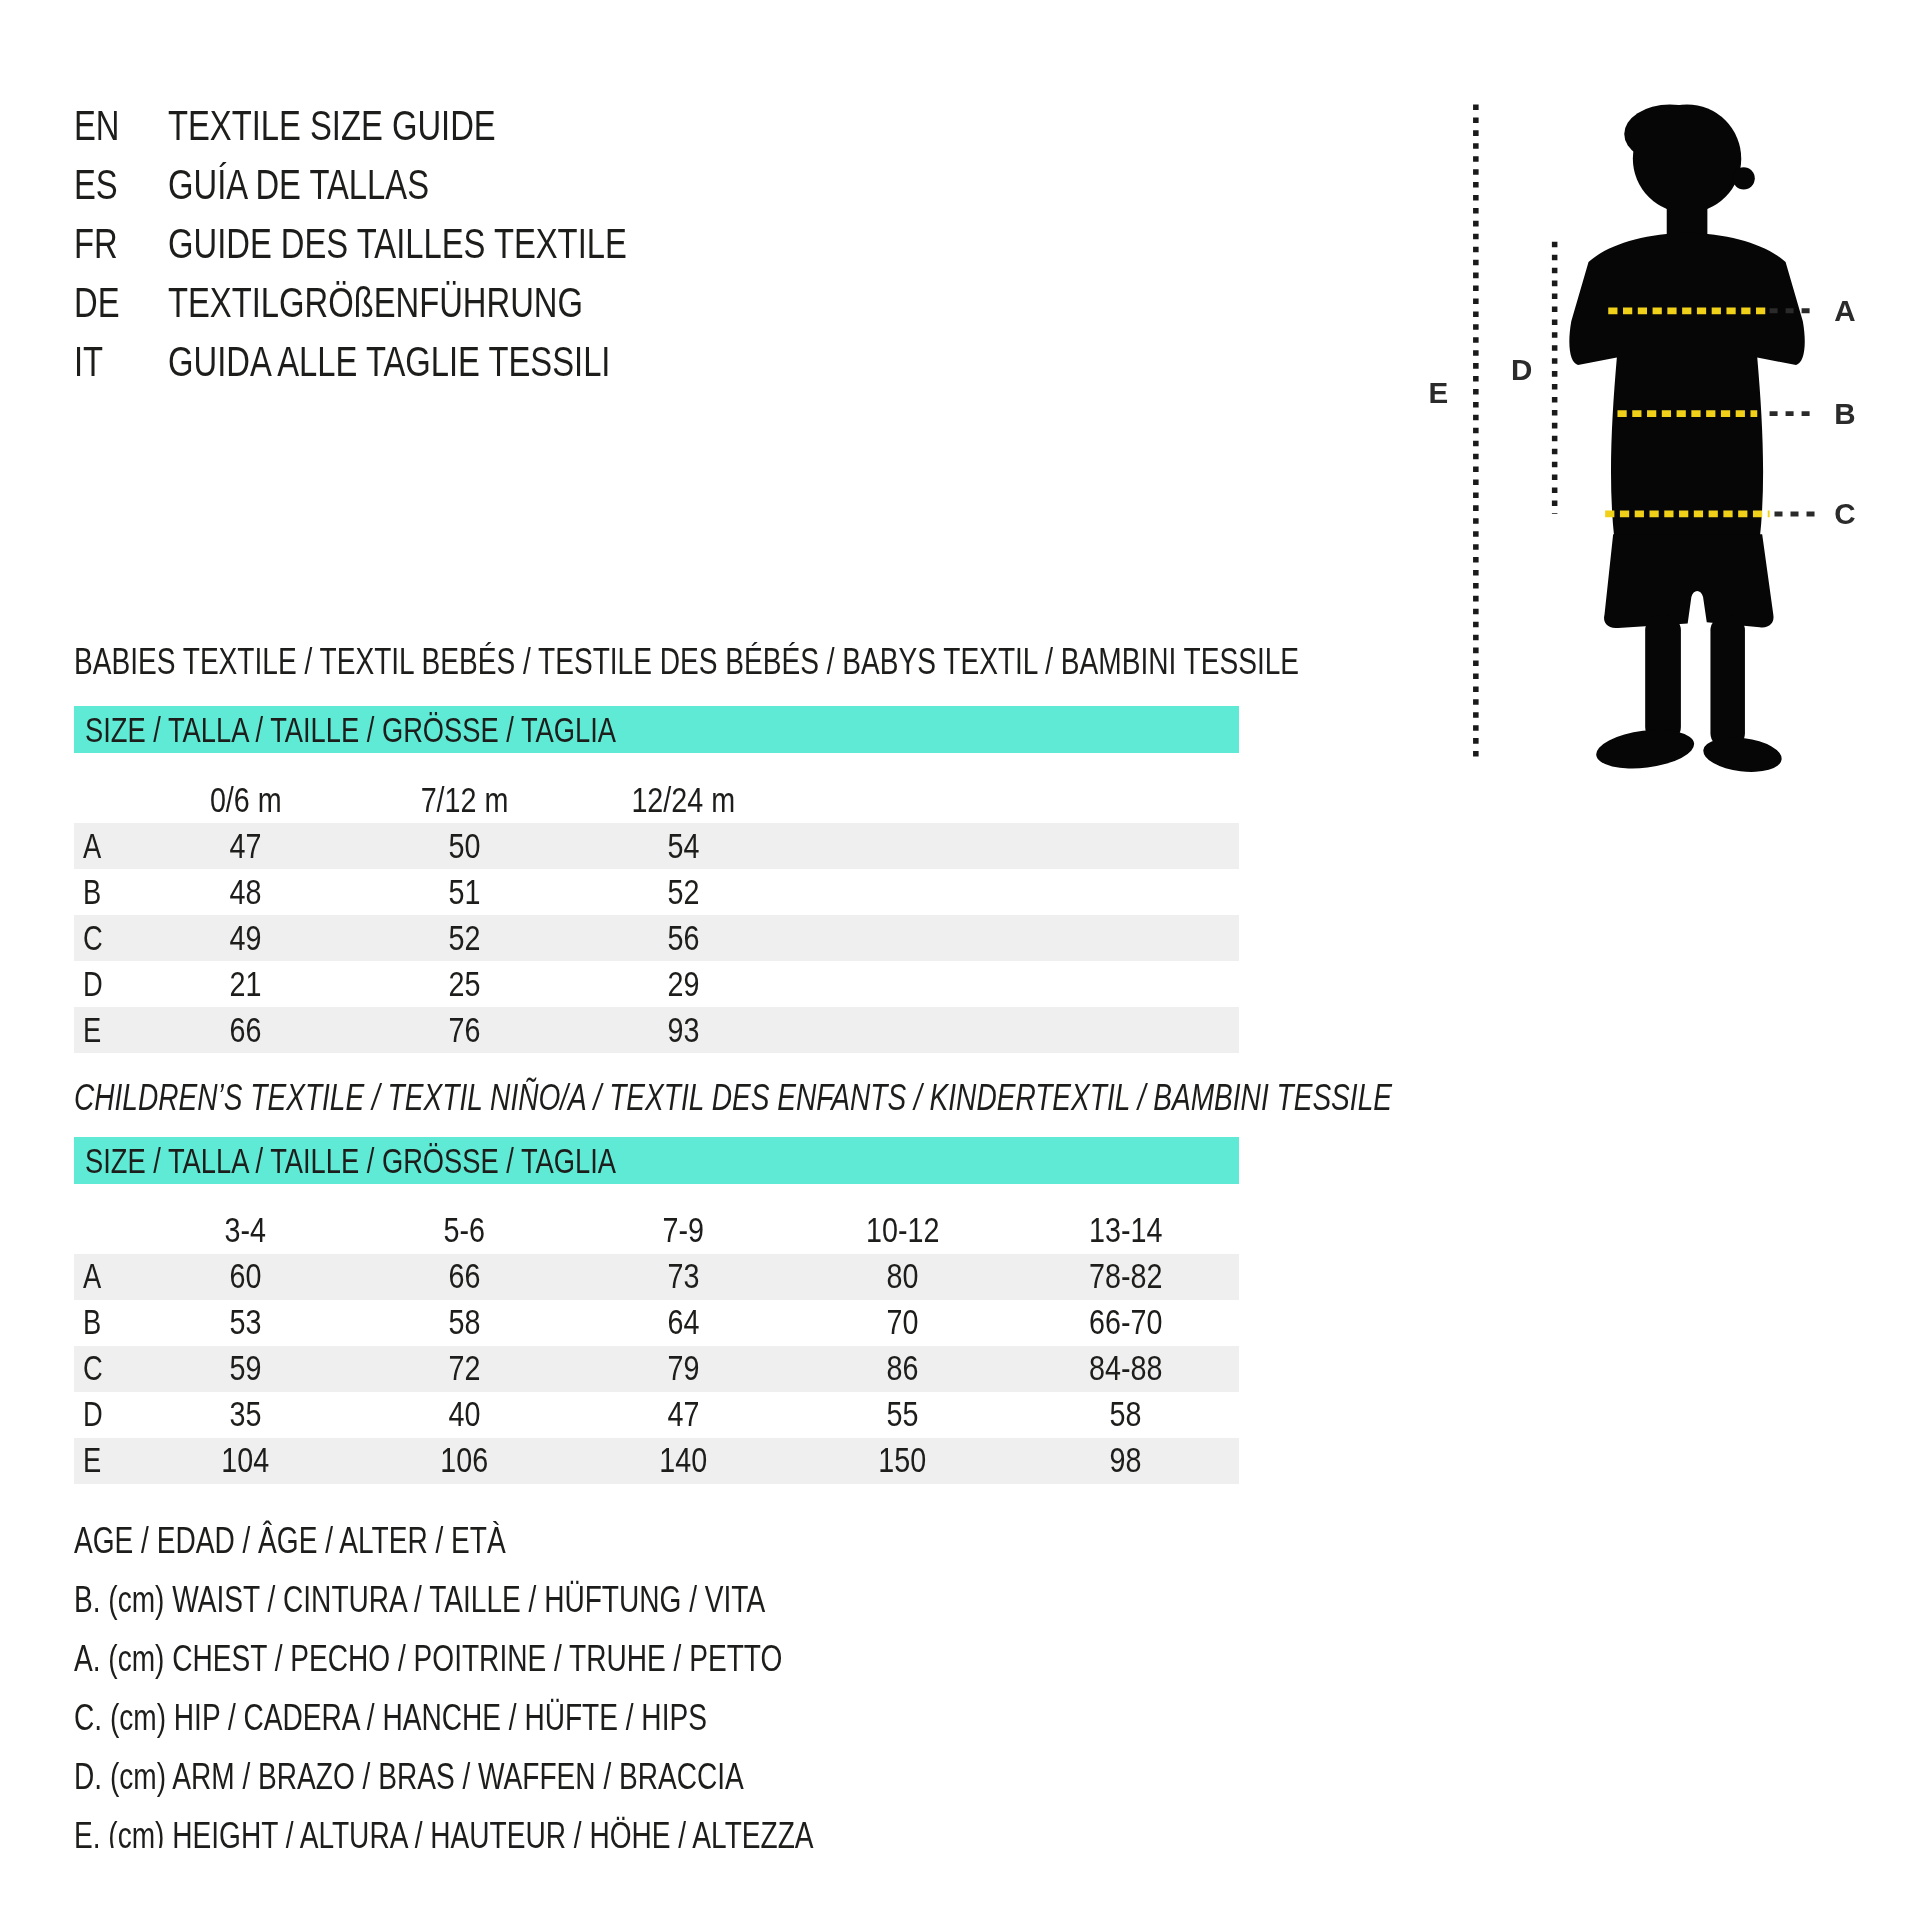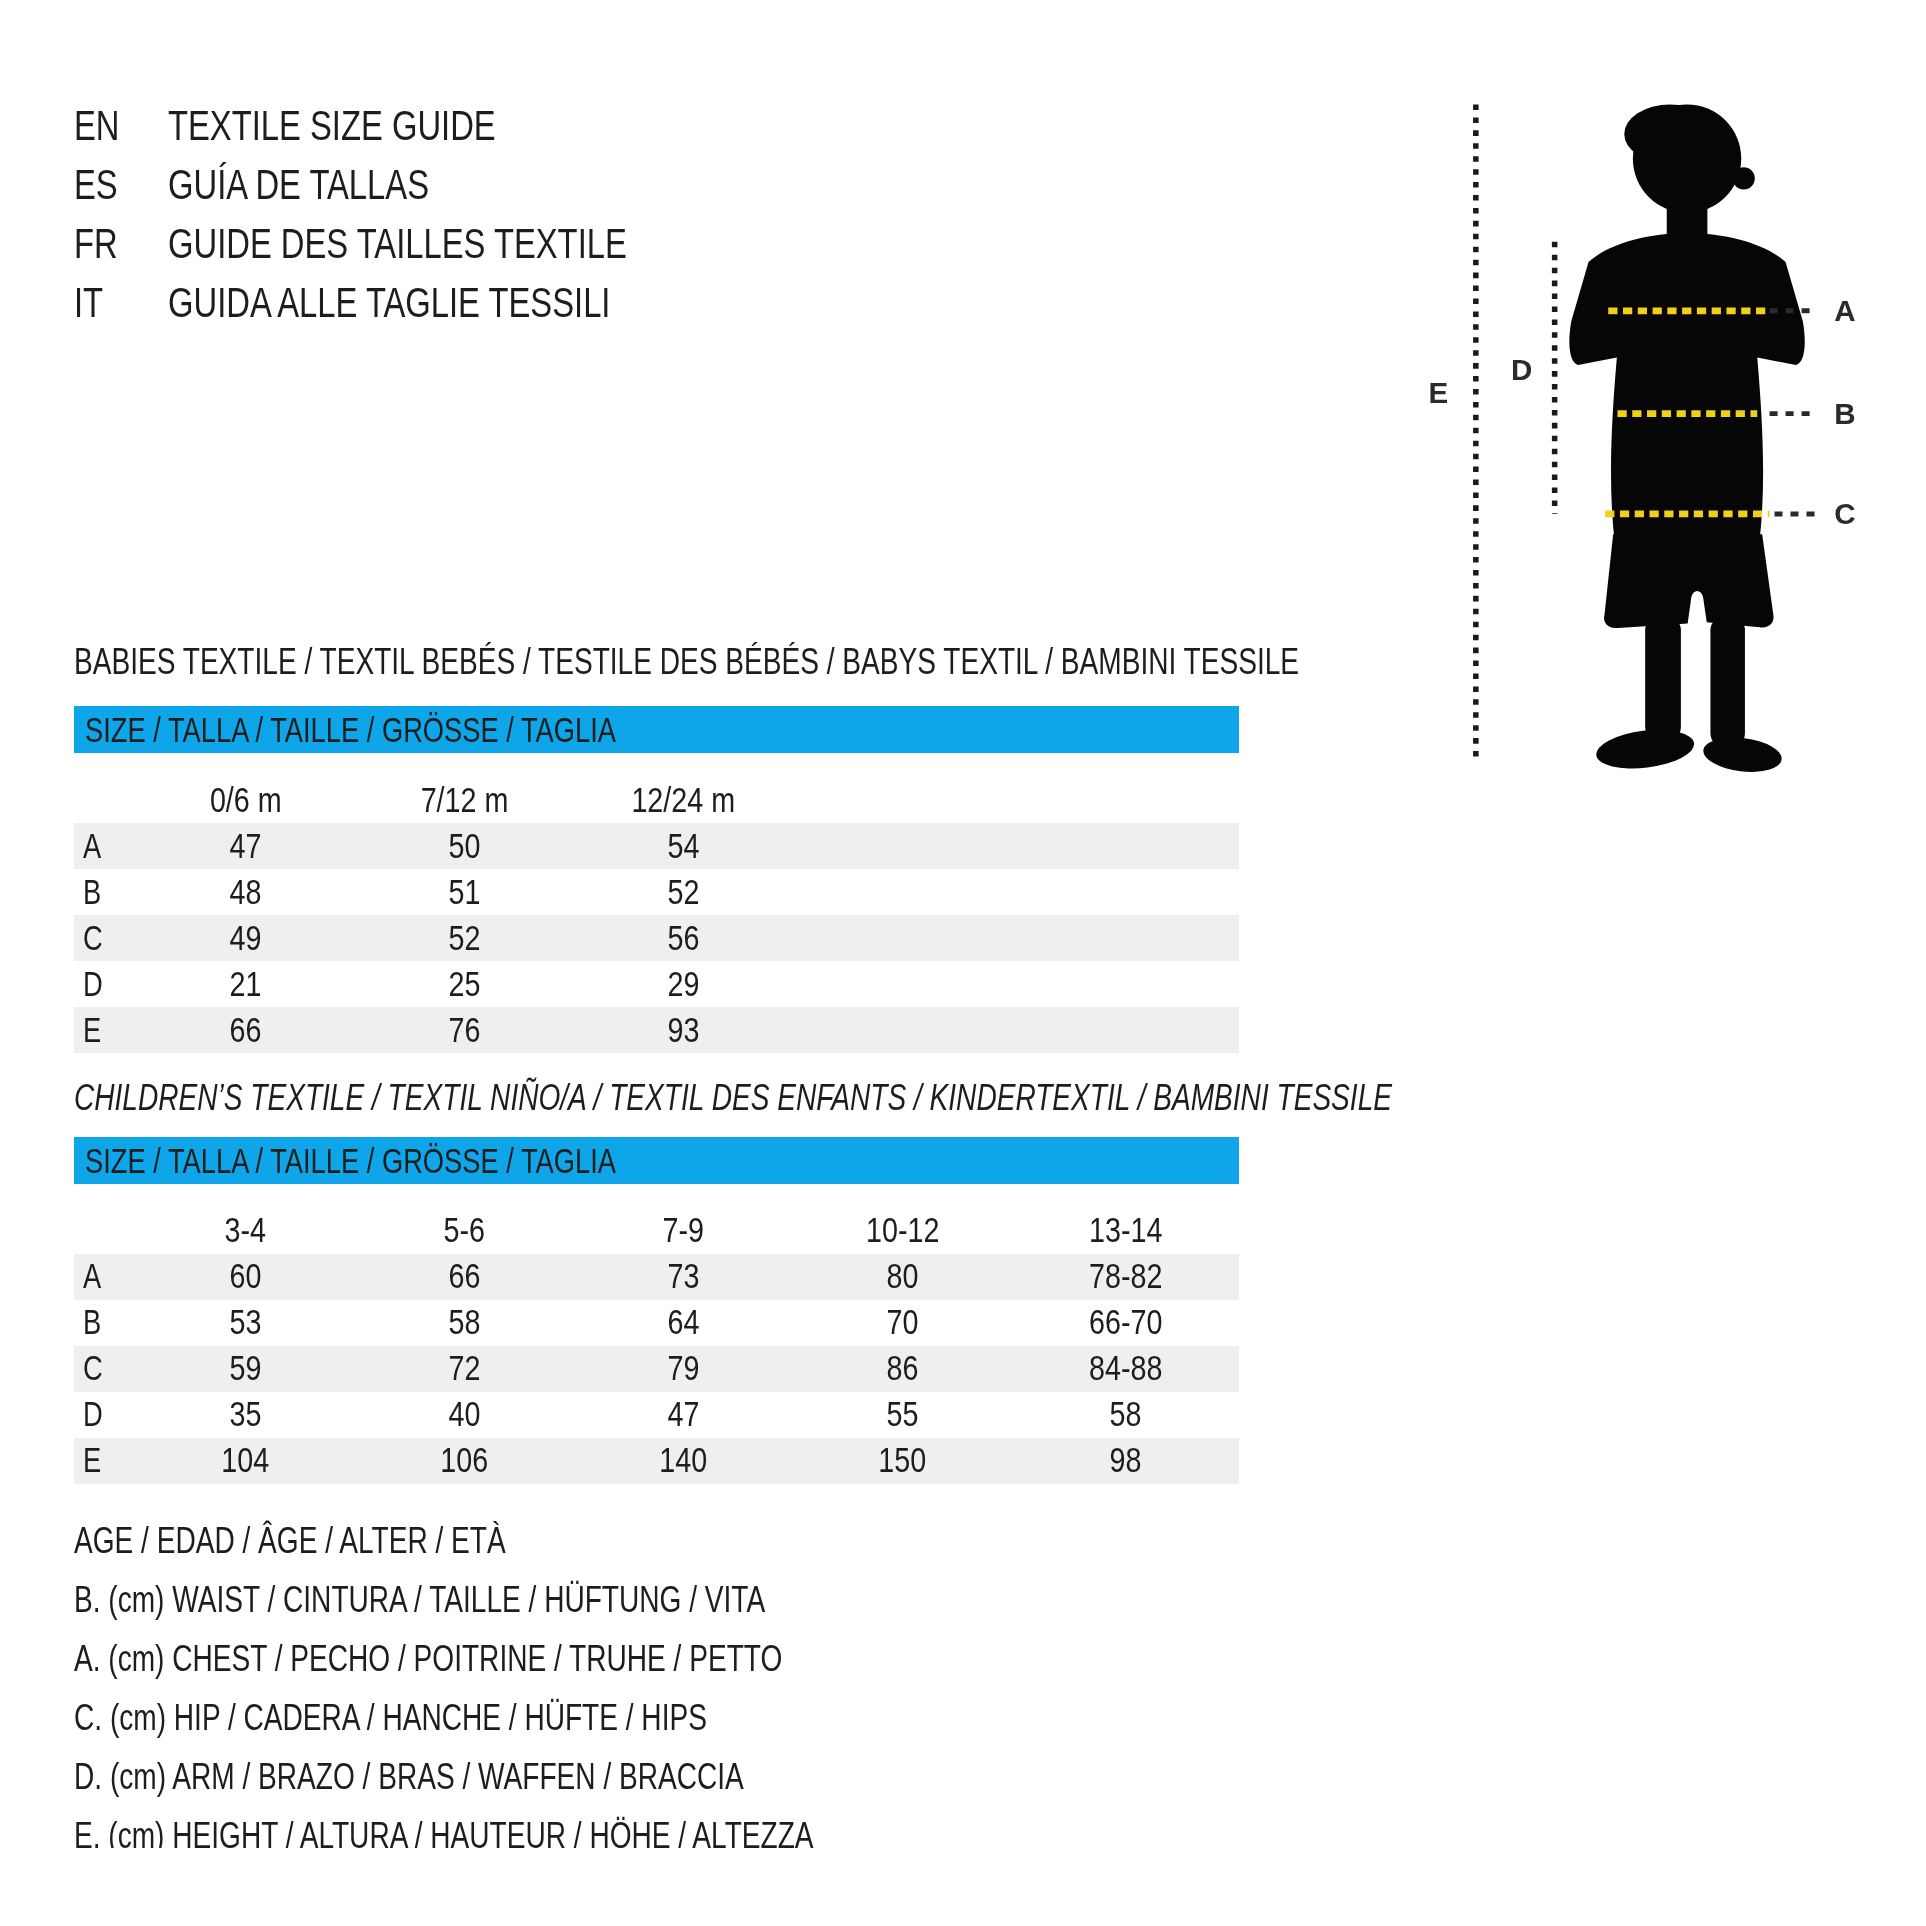--- a/index.html
+++ b/index.html
@@ -6,21 +6,21 @@
   .page{position:relative;width:1926px;height:1848px;background:#ffffff;overflow:hidden;
         font-family:"Liberation Sans", sans-serif;color:#1d1d1b;}
   
   .cx{display:inline-block;transform:scaleX(0.78);transform-origin:0 50%;white-space:nowrap;}
   .cxc{display:inline-block;transform:scaleX(0.82);transform-origin:50% 50%;white-space:nowrap;}
 
   .lang-block{position:absolute;left:74px;top:96px;}
   .lang-row{display:flex;height:59px;align-items:center;font-size:42px;}
   .lang-code{width:94px;}
   .section-heading{position:absolute;left:74px;font-size:36px;}
-  .size-bar{position:absolute;left:74px;width:1165px;height:47px;background:#0ea5e9;
+  .size-bar{position:absolute;left:74px;width:1165px;height:47px;background:#5eead4;
             display:flex;align-items:center;padding-left:11px;box-sizing:border-box;font-size:35px;}
   .tbl{position:absolute;left:74px;width:1165px;font-size:35px;margin-top:24px;}
   .trow{display:grid;height:46px;}
   .trow.b{grid-template-columns:62px 219px 219px 219px 1fr;}
   .trow.c{grid-template-columns:62px 219px 219px 219px 219px 1fr;height:46px;}
   .trow.odd{background:#efefef;}
   .cell{display:flex;align-items:center;justify-content:center;}
   .cell.letter{justify-content:flex-start;padding-left:8.6px;}
   .legend-block{position:absolute;left:74px;top:1511px;}
   .legend-row{display:flex;align-items:center;height:59px;font-size:36px;}
@@ -39,20 +39,24 @@
     </div>
     <div class="lang-row">
       <span class="lang-code"><span class="cx">ES</span></span>
       <span class="cx">GUÍA DE TALLAS</span>
     </div>
     <div class="lang-row">
       <span class="lang-code"><span class="cx">FR</span></span>
       <span class="cx">GUIDE DES TAILLES TEXTILE</span>
     </div>
     <div class="lang-row">
+      <span class="lang-code"><span class="cx">DE</span></span>
+      <span class="cx">TEXTILGRÖßENFÜHRUNG</span>
+    </div>
+    <div class="lang-row">
       <span class="lang-code"><span class="cx">IT</span></span>
       <span class="cx">GUIDA ALLE TAGLIE TESSILI</span>
     </div>
   </section>
 
   <svg class="figure" width="521" height="702" viewBox="0 0 846 1140">
 
     <line x1="115" y1="30" x2="115" y2="1100" stroke-width="9" stroke-dasharray="9 12" stroke="#1a1a1a"></line>
 
     <line x1="243" y1="253" x2="243" y2="695" stroke-width="9" stroke-dasharray="9 12" stroke="#1a1a1a"></line>

